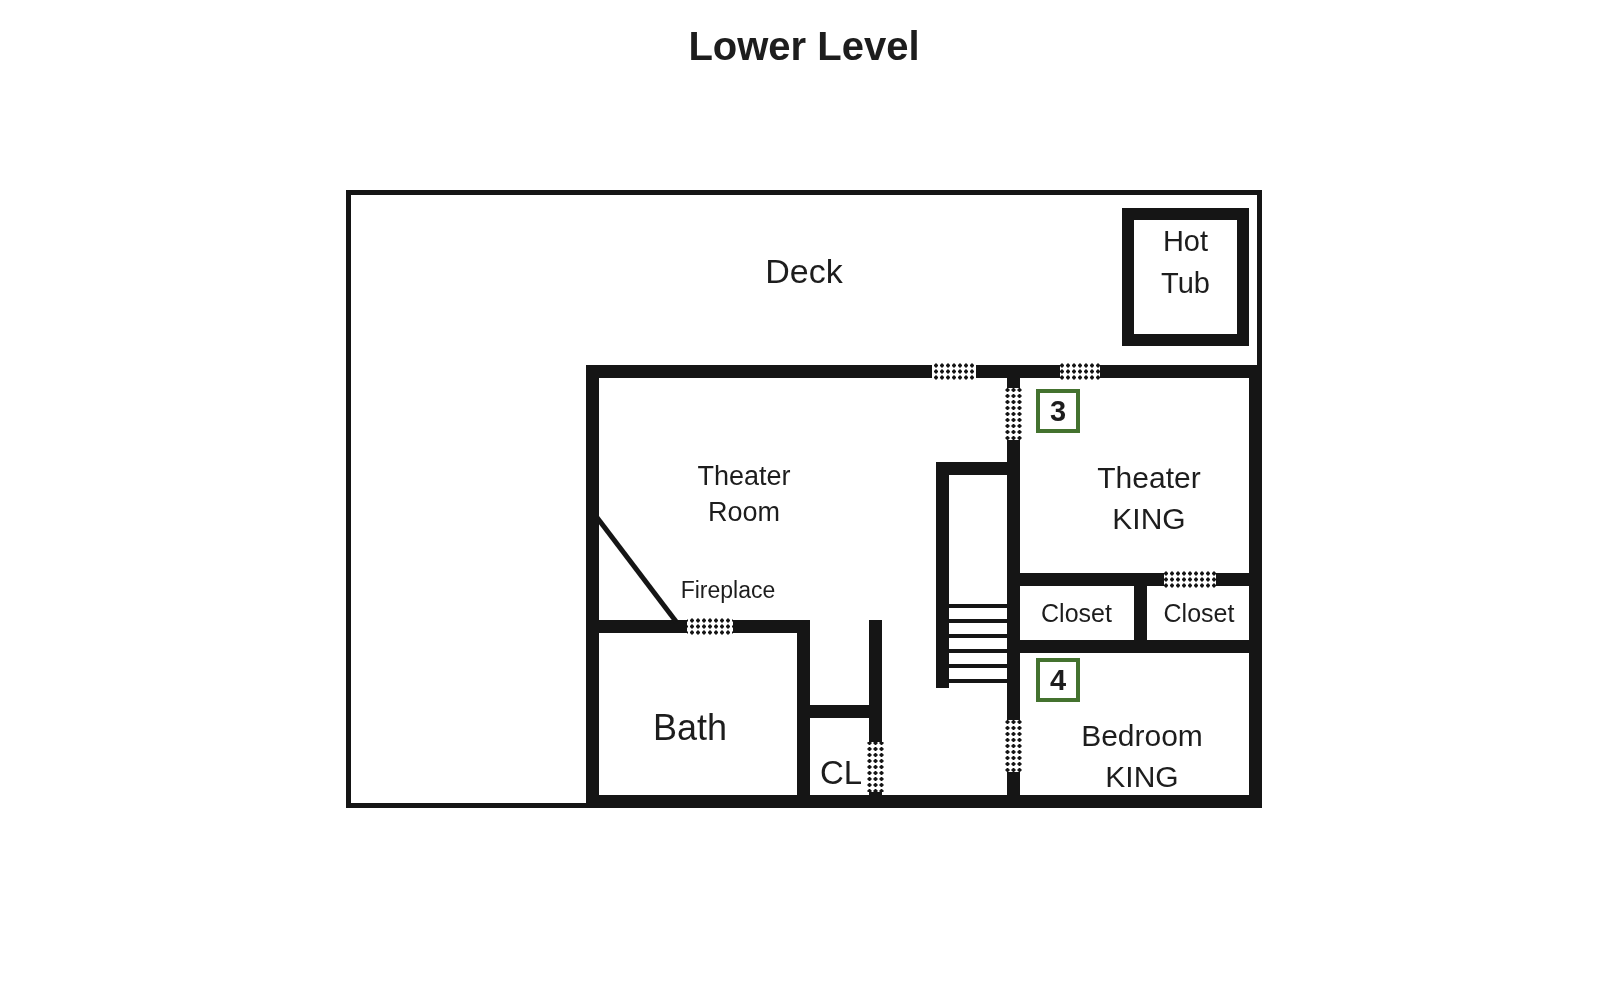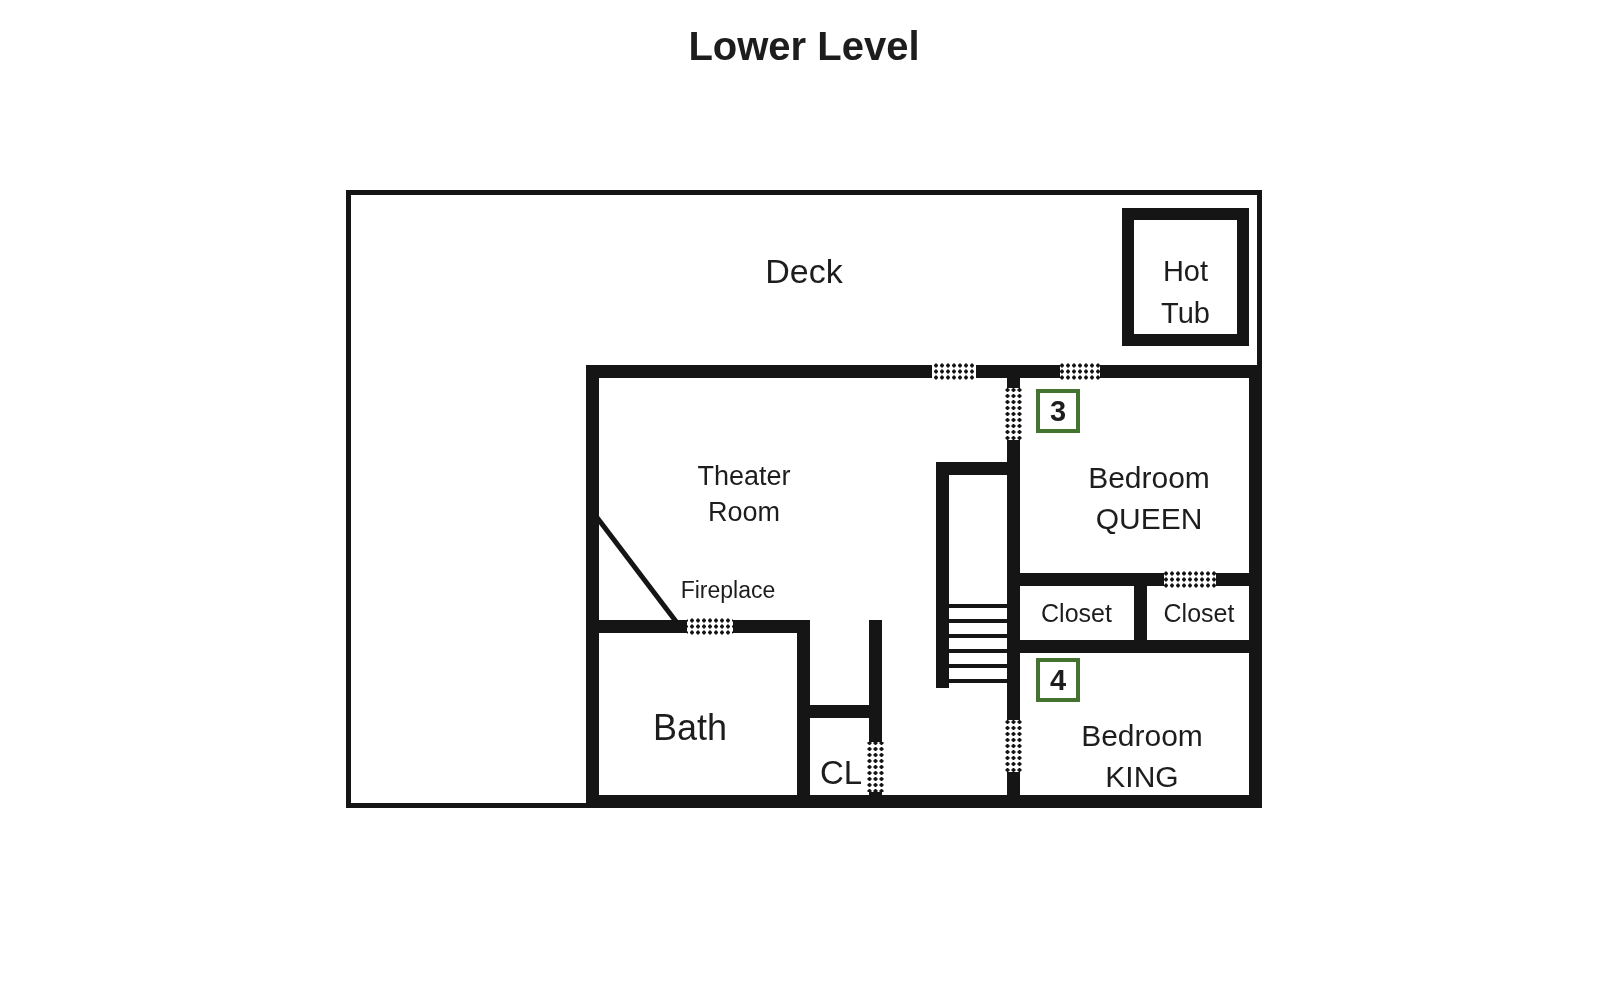--- a/index.html
+++ b/index.html
@@ -60,21 +60,21 @@
     background: var(--wall, #151515);
     transform: rotate(52.8deg);
     transform-origin: 0 0;
     z-index: 2;
   }
   .hot-tub {
     position: absolute;
     left: 1098px; top: 208px; width: 127px; height: 138px;
     border: 12px solid var(--wall, #151515);
     background: #ffffff;
-    display: flex; align-items: flex-end; justify-content: center;
+    display: flex; align-items: flex-start; justify-content: center;
     z-index: 2;
   }
   .hot-tub span {
     display: block; width: 74px;
     text-align: center;
     font-size: 29px; line-height: 1.45;
     color: var(--text, #1d1d1d);
   }
   .badge {
     position: absolute;
@@ -131,21 +131,21 @@
   <div class="door" style="left:980px; top:388px; width:19px; height:52px;"></div>
   <div class="door" style="left:980px; top:720px; width:19px; height:52px;"></div>
   <div class="door" style="left:663px; top:617px; width:46px; height:19px;"></div>
   <div class="door" style="left:842px; top:742px; width:19px; height:50px;"></div>
   <div class="door" style="left:1140px; top:570px; width:52px; height:19px;"></div>
 
   <div class="label" style="left:640px; top:458px; width:160px; font-size:27px;">Theater Room</div>
   <div class="label" style="left:648px; top:575px; width:112px; font-size:23px;">Fireplace</div>
   <div class="label" style="left:596px; top:704px; width:140px; font-size:36px;">Bath</div>
   <div class="label" style="left:789px; top:751px; width:56px; font-size:33px;">CL</div>
-  <div class="label" style="left:1040px; top:458px; width:170px; font-size:30px;">Bedroom QUEEN</div>
+  <div class="label" style="left:1040px; top:458px; width:170px; font-size:30px;">Theater KING</div>
   <div class="label" style="left:1000px; top:597px; width:105px; font-size:25px;">Closet</div>
   <div class="label" style="left:1128px; top:597px; width:94px; font-size:25px;">Closet</div>
   <div class="label" style="left:1030px; top:716px; width:176px; font-size:30px;">Bedroom KING</div>
 
   <div class="badge" style="left:1012px; top:389px;">3</div>
   <div class="badge" style="left:1012px; top:658px;">4</div>
 
 </div>
 
 </body></html>

